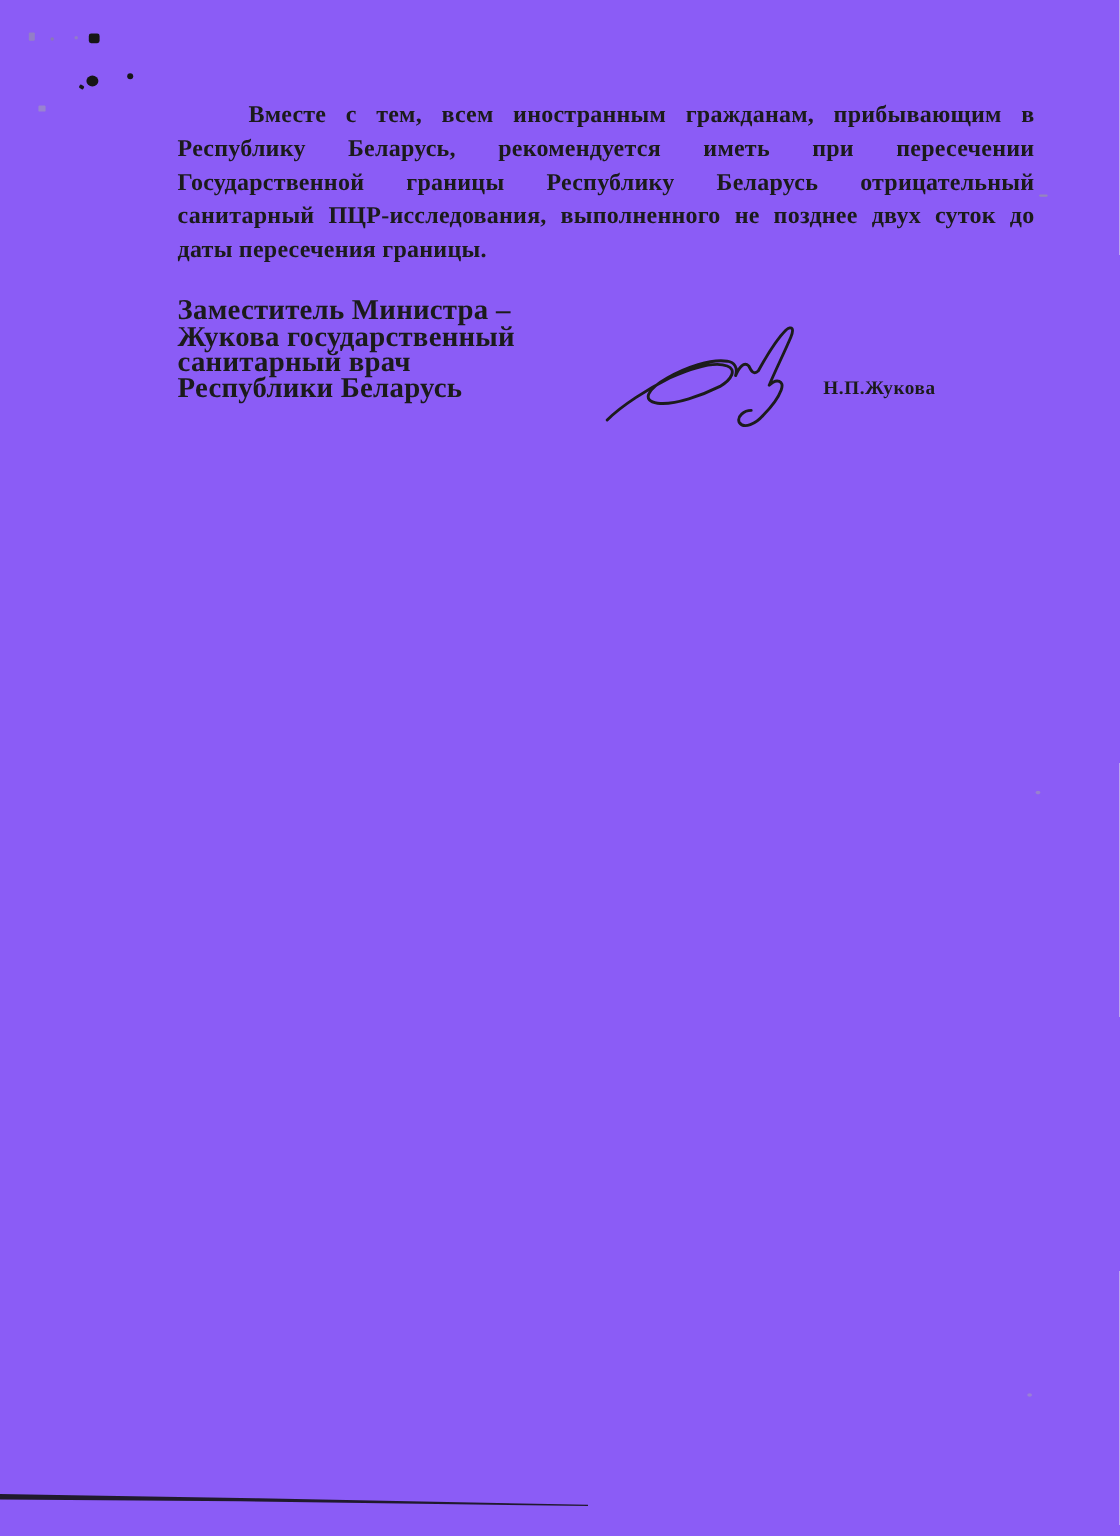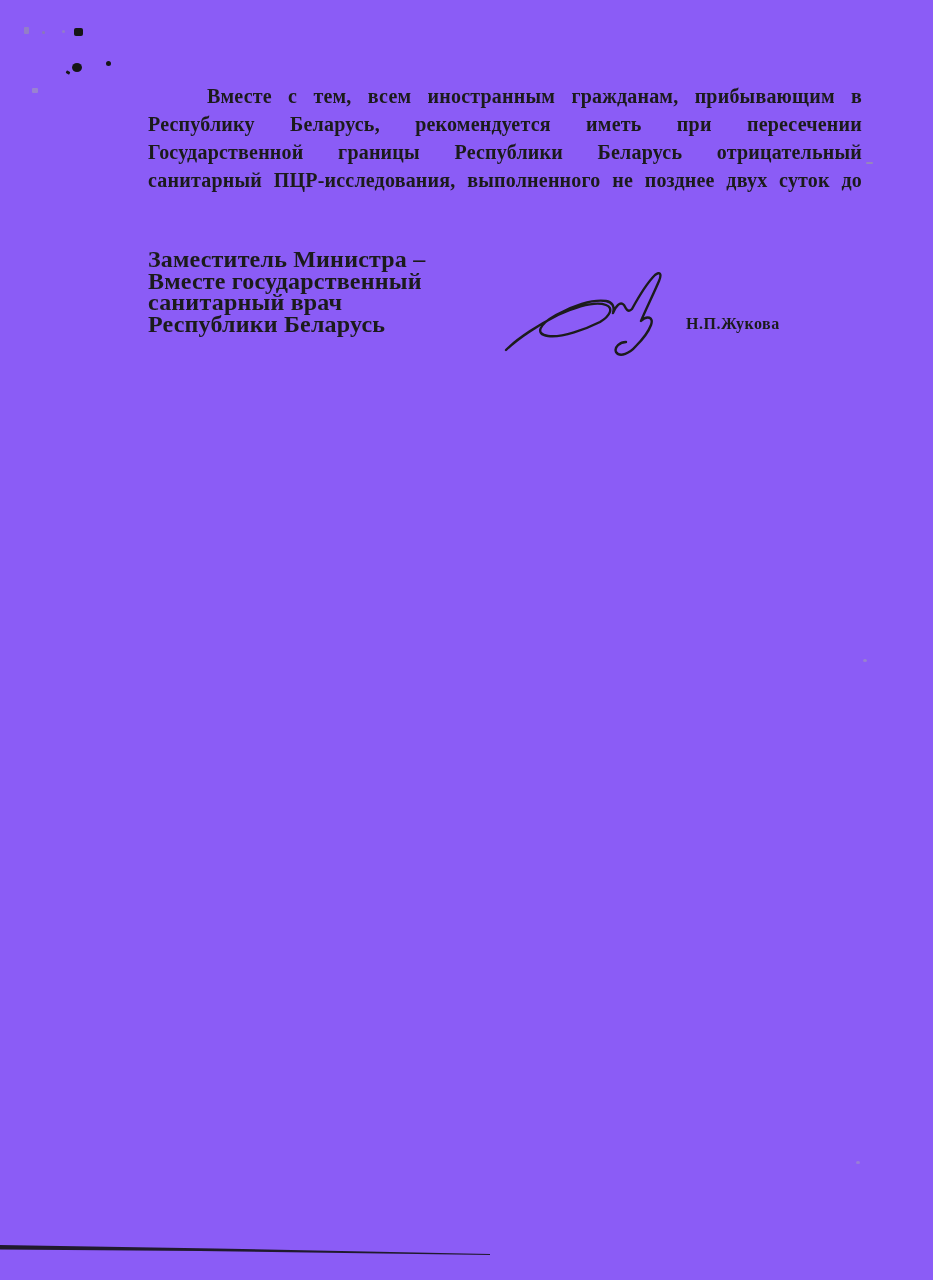--- a/index.html
+++ b/index.html
@@ -64,27 +64,28 @@
   <div class="speck sp6"></div>
   <div class="speck sp7"></div>
   <div class="speck sp8"></div>
   <div class="speck sp9"></div>
   <div class="speck sp10"></div>
   <div class="speck sp11"></div>
 
   <div class="body-par">
     <div class="bline first">Вместе с тем, всем иностранным гражданам, прибывающим в</div>
     <div class="bline">Республику Беларусь, рекомендуется иметь при пересечении</div>
-    <div class="bline">Государственной границы Республики Беларусь отрицательный</div>
+    <div class="bline">Государственной границы Республику Беларусь отрицательный</div>
     <div class="bline">санитарный ПЦР-исследования, выполненного не позднее двух суток до</div>
+    <div class="bline last">даты пересечения границы.</div>
   </div>
 
   <div class="sig-title">
     <div>Заместитель Министра –</div>
-    <div>Вместе государственный</div>
+    <div>Жукова государственный</div>
     <div>санитарный врач</div>
     <div>Республики Беларусь</div>
   </div>
 
   <svg class="signature-svg" viewBox="0 0 172 98" aria-hidden="true">
     <path d="M 8 82
              C 20 70, 42 56, 60 47
              C 78 39, 98 33, 108 37
              C 116 40, 112 48, 102 54
              C 88 61, 64 70, 50 68

